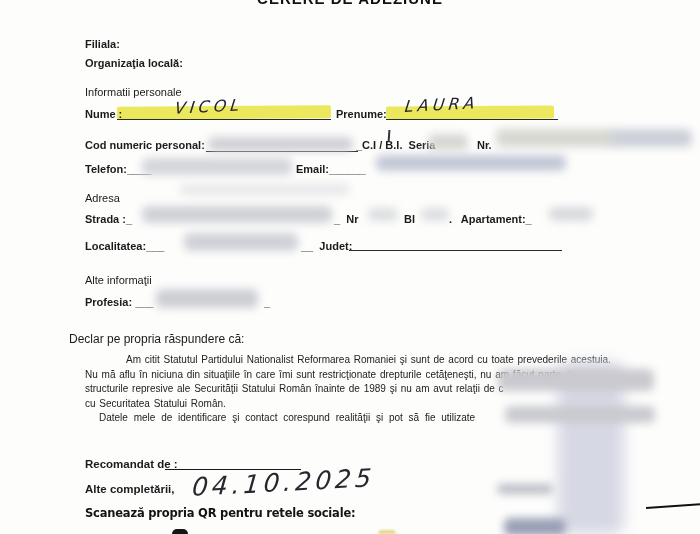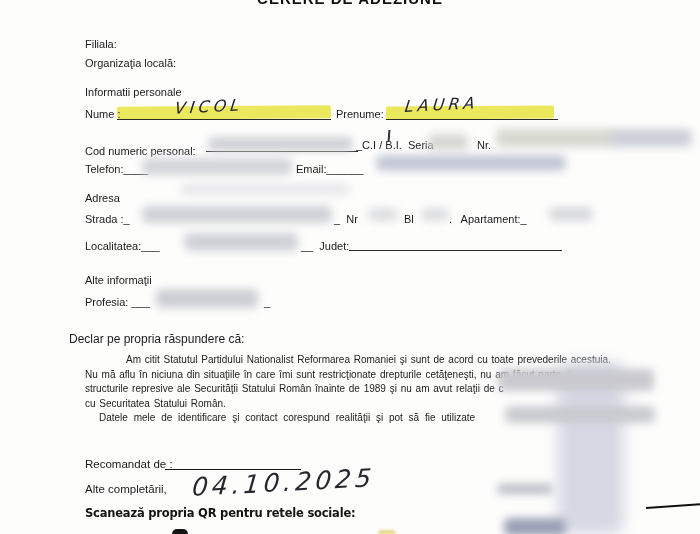--- a/index.html
+++ b/index.html
@@ -3,21 +3,21 @@
 <meta charset="utf-8">
 <style>
   html,body{margin:0;padding:0;background:#ffffff;}
   #page{
     position:relative;width:700px;height:534px;overflow:hidden;
     background:#fdfdfc;
     font-family:"Liberation Sans",sans-serif;
     color:#1c1c1e;
   }
   .abs{position:absolute;}
-  .lbl{font-weight:normal;font-size:11px;white-space:pre;color:#1b1b1d;}
+  .lbl{font-weight:bold;font-size:11px;white-space:pre;color:#1b1b1d;}
   .heading{font-weight:normal;font-size:11px;white-space:pre;color:#1b1b1d;}
   .para{font-size:10px;white-space:pre;color:#222;word-spacing:1px;}
   .title{
     left:0;top:-10px;width:700px;text-align:center;
     font-weight:bold;font-size:15px;letter-spacing:1px;color:#111;
   }
   .underline{border-bottom:1.2px solid #2a2a2a;height:0;}
   .underline-bold{border-bottom:1.6px solid #1a1a1a;height:0;}
   .hl{background:#ece85e;height:13px;border-radius:2px;transform:rotate(-0.4deg);}
   .handwrite{
@@ -52,21 +52,21 @@
 
   <div class="abs hl" style="left:117px;top:106px;width:214px;"></div>
   <div class="abs hl" style="left:386px;top:106px;width:168px;"></div>
   <div class="abs underline" style="left:117px;top:119px;width:214px;"></div>
   <div class="abs underline" style="left:386px;top:119px;width:172px;"></div>
   <div class="abs lbl" style="left:85px;top:108px;">Nume :</div>
   <div class="abs handwrite" style="left:175px;top:97px;">VICOL</div>
   <div class="abs lbl" style="left:336px;top:108px;">Prenume:</div>
   <div class="abs handwrite" style="left:405px;top:95px;">LAURA</div>
 
-  <div class="abs lbl" style="left:85px;top:145px;">Cod numeric personal:</div>
+  <div class="abs lbl" style="left:85px;top:139px;">Cod numeric personal:</div>
   <div class="abs underline" style="left:206px;top:151px;width:152px;"></div>
   <div class="smudge" style="left:208px;top:137px;width:145px;height:14px;background:#cfd0d5;"></div>
   <div class="abs lbl" style="left:356px;top:139px;">_C.I / B.I.  Seria</div>
   <div class="abs tickmark" style="left:388px;top:130px;"></div>
   <div class="smudge" style="left:428px;top:134px;width:40px;height:16px;background:#d6d7d2;"></div>
   <div class="abs lbl" style="left:477px;top:139px;">Nr.</div>
   <div class="smudge" style="left:496px;top:129px;width:120px;height:18px;background:#d6d8d0;"></div>
   <div class="smudge" style="left:610px;top:129px;width:82px;height:18px;background:#ccd0d8;"></div>
 
   <div class="abs lbl" style="left:85px;top:163px;">Telefon:____</div>

